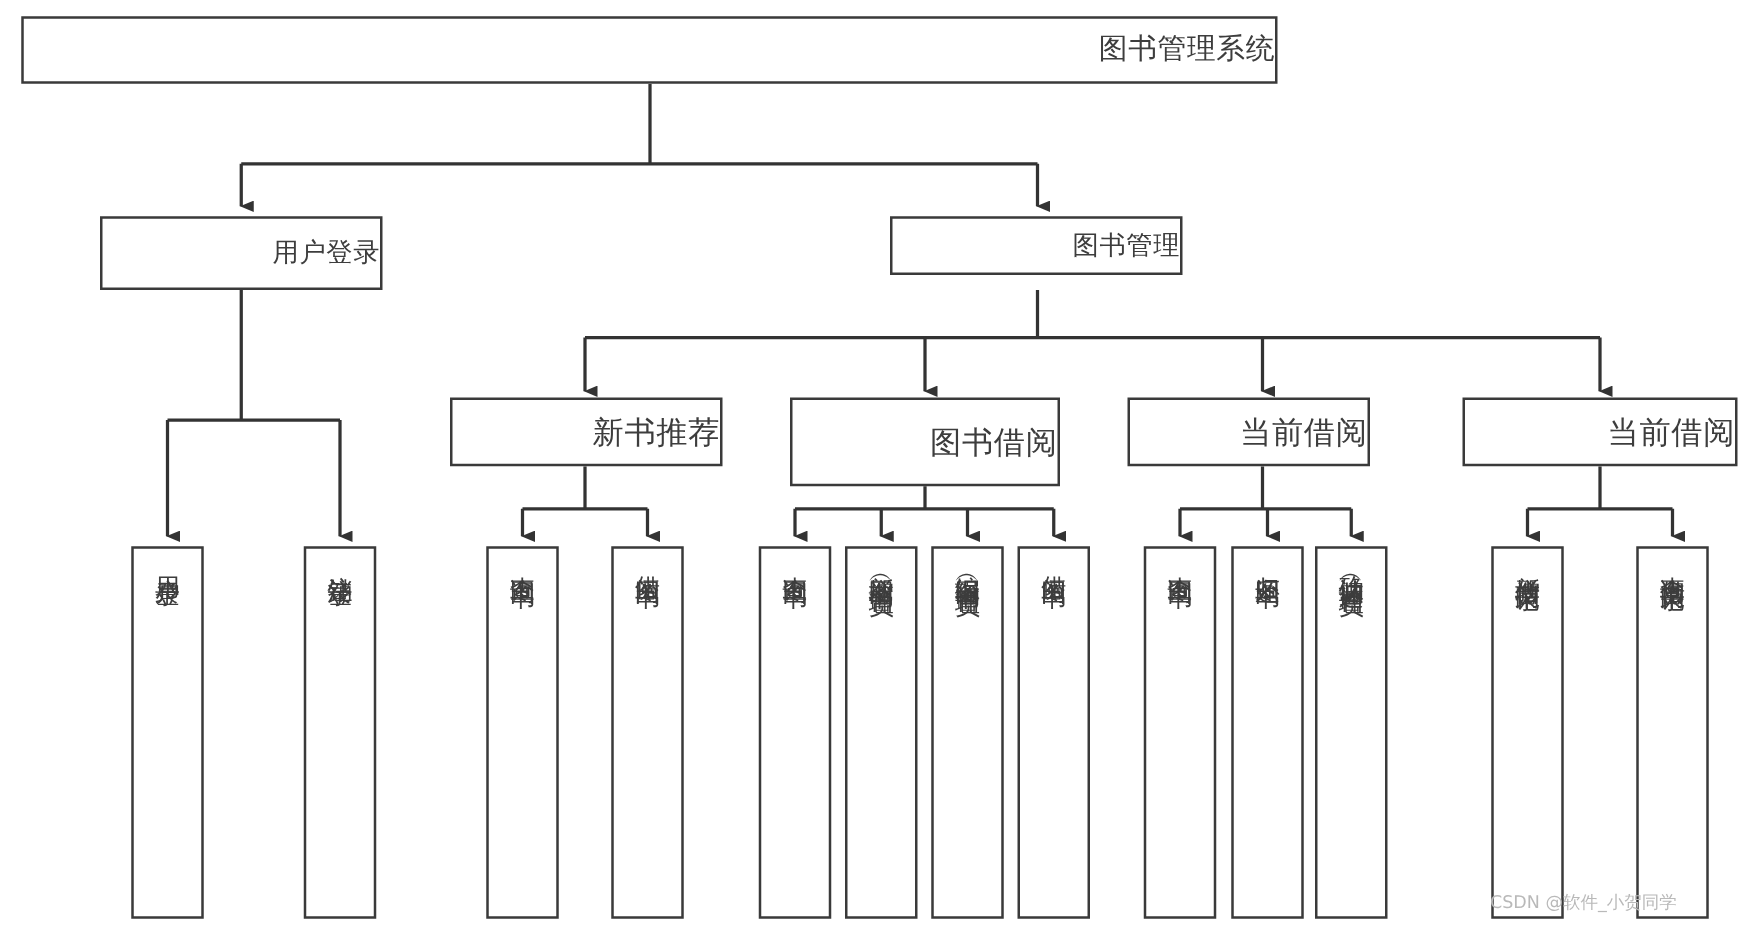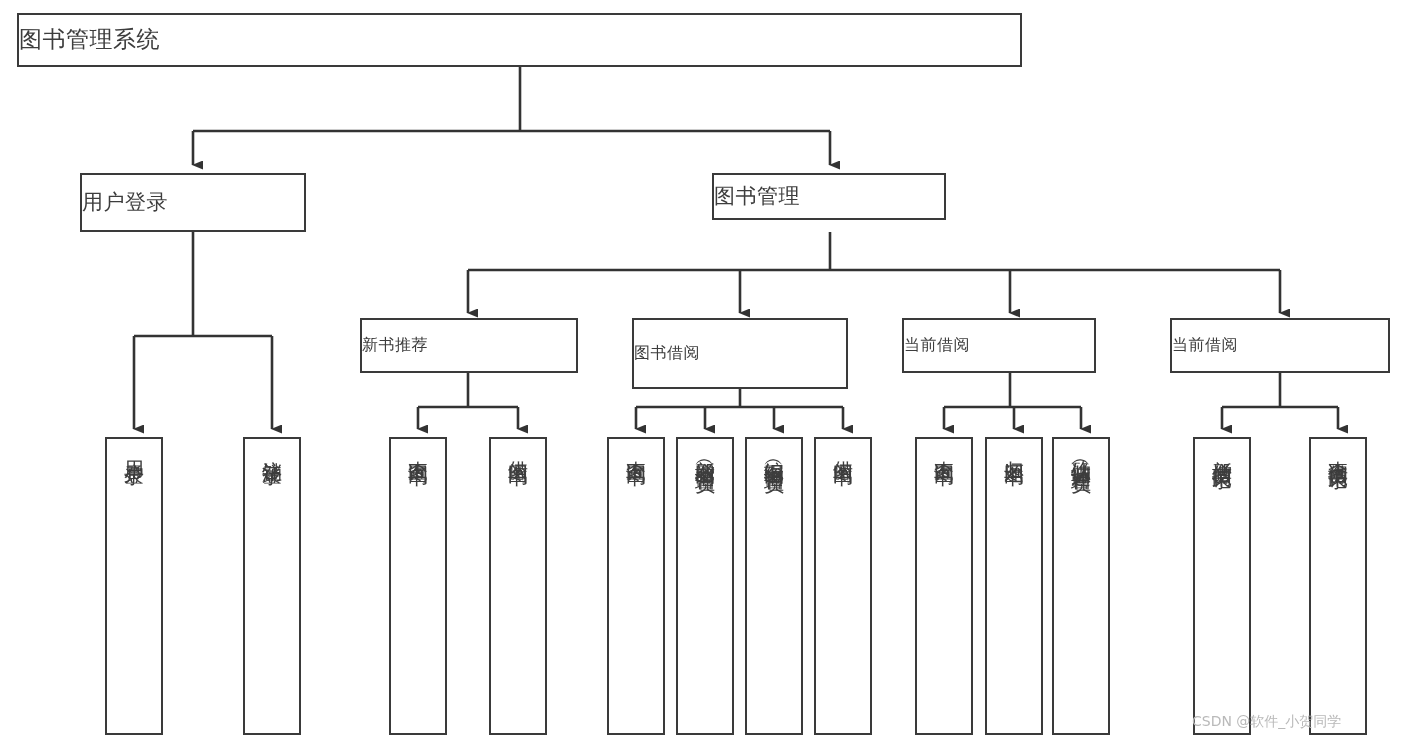--- a/index.html
+++ b/index.html
@@ -26,32 +26,32 @@
     height: 747px;
   }
   .node {
     position: absolute;
     box-sizing: border-box;
     border: 2.2px solid #3a3a3a;
     background: #ffffff;
     color: #3d3d3d;
     display: flex;
     align-items: center;
-    justify-content: flex-start;
+    justify-content: flex-end;
     text-align: center;
     z-index: 3;
   }
   .node-label {
     display: block;
     line-height: 1.18;
     letter-spacing: 0.5px;
   }
   .node-root .node-label { font-size: 23px; }
   .node-l2 .node-label  { font-size: 21px; }
-  .node-l3 .node-label  { font-size: 16px; }
+  .node-l3 .node-label  { font-size: 25px; }
   .node-leaf {
     align-items: flex-start;
     justify-content: center;
     padding-top: 6px;
   }
   .node-leaf .node-label {
     writing-mode: vertical-rl;
     text-orientation: upright;
     font-size: 20px;
     line-height: 1.05;

